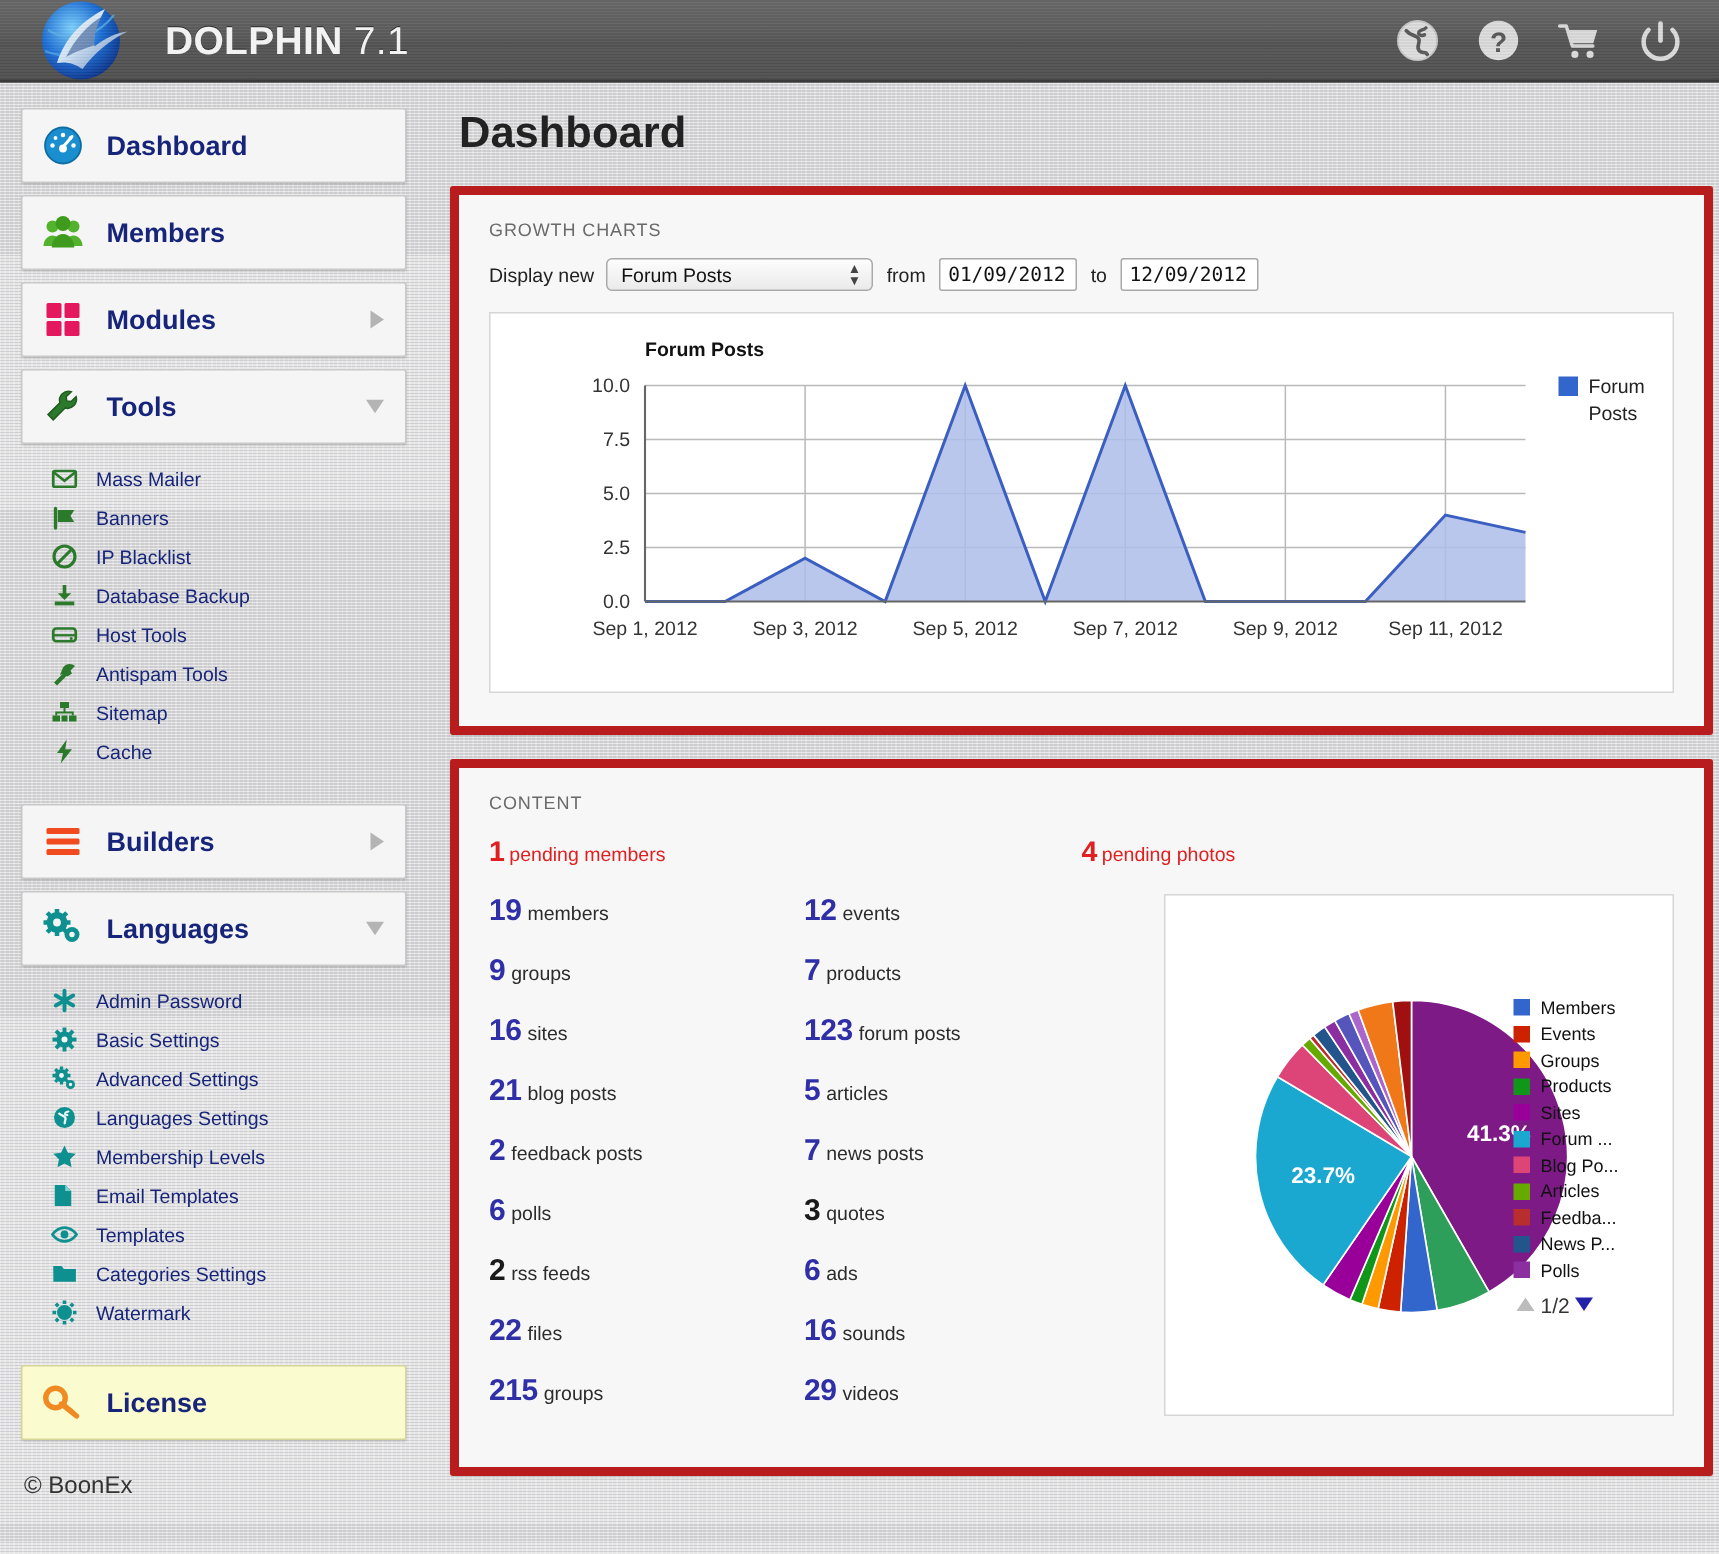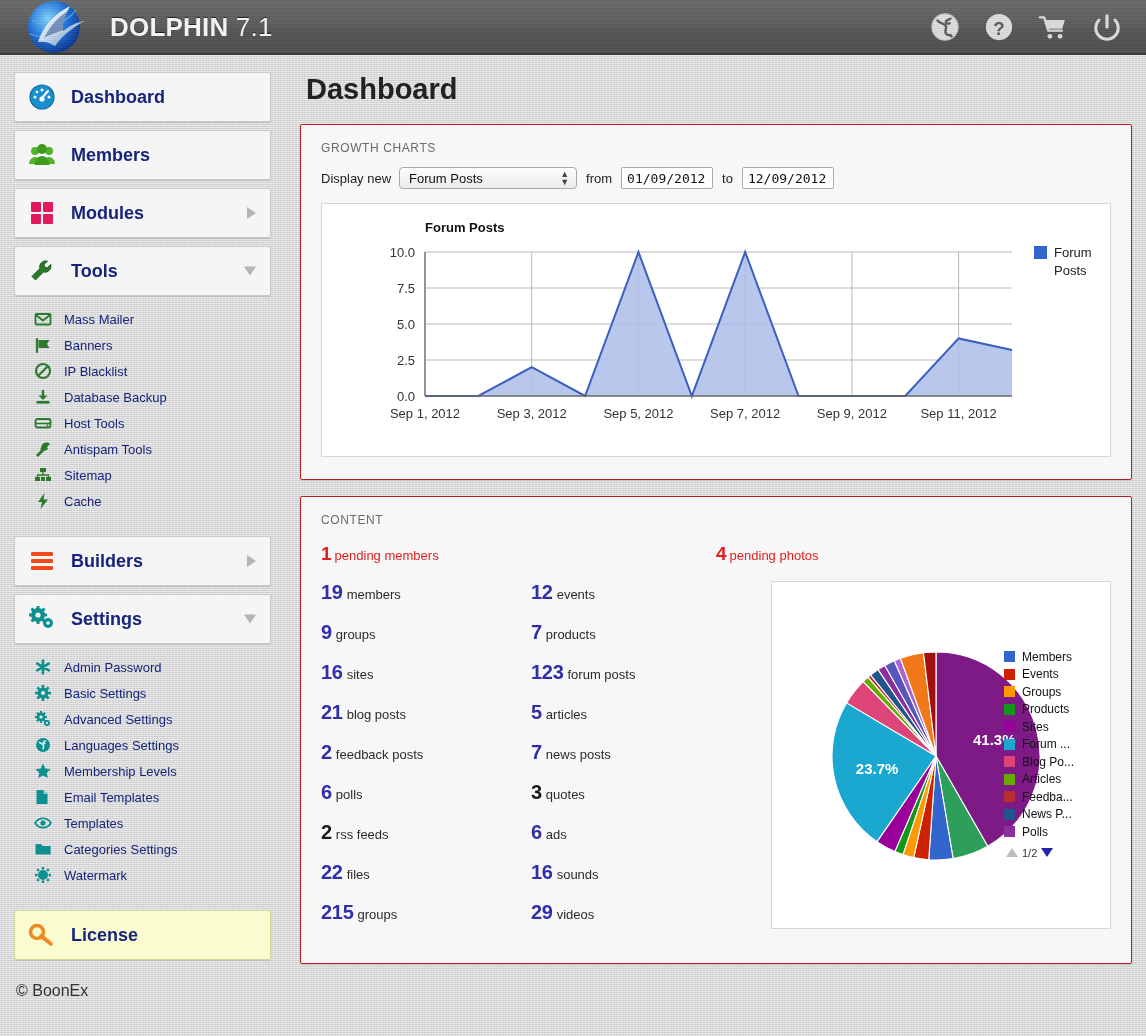--- a/index.html
+++ b/index.html
@@ -93,21 +93,21 @@
 
   .copyright { font-size: 16px; color: #333; padding: 14px 0 0 2px; }
 
   
   .page-title {
     font-size: 29px; font-weight: bold; color: #222;
     margin: 0 0 18px 6px;
   }
   .panel {
     background: #f7f7f7;
-    border: 1px solid #b91c1c;
+    border: 6px solid #b91c1c;
     border-radius: 2px;
     margin-bottom: 16px;
     box-shadow: 0 1px 2px rgba(0,0,0,.08);
   }
   .panel-title {
     font-size: 12px; color: #6a6a6a; letter-spacing: .6px;
     padding: 16px 20px 10px 20px;
   }
 
   
@@ -158,21 +158,21 @@
     flex: 1 1 auto;
     background: #fff; border: 1px solid #d6d6d6;
     height: 348px; position: relative;
   }
   .legend {
     position: absolute; right: 36px; top: 66px;
     font-size: 12px; color: #111;
   }
   .legend .lrow { display: flex; align-items: center; height: 17.5px; }
   .legend .swatch { width: 11px; height: 11px; margin-right: 7px; flex: 0 0 11px; }
-  .pager { display: flex; align-items: center; gap: 4px; margin-top: 6px; margin-left: 2px; font-size: 11px; color:#333; }
+  .pager { display: flex; align-items: center; gap: 4px; margin-top: 6px; margin-left: 2px; font-size: 14px; color:#333; }
   .tri-up   { width:0;height:0;border-bottom:9px solid #bcbcbc;border-left:6px solid transparent;border-right:6px solid transparent; cursor:pointer;}
   .tri-down { width:0;height:0;border-top:9px solid #2222aa;border-left:6px solid transparent;border-right:6px solid transparent; cursor:pointer;}
 </style>
 </head>
 <body>
 
 <div id="topbar">
   <div class="logo-wrap">
     <svg class="logo-dolphin" viewBox="0 0 82 62">
       <defs>
@@ -389,21 +389,21 @@
               <circle cx="11" cy="11" r="7"></circle>
                 <circle cx="21" cy="19" r="5"></circle>
             </g>
             <circle cx="11" cy="11" r="2.6" fill="#f5f5f5"></circle>
             <circle cx="21" cy="19" r="1.8" fill="#f5f5f5"></circle>
             <g stroke="#0f9090" stroke-width="3">
               <path d="M11 2v3M11 17v3M2 11h3M17 11h3M4.5 4.5l2 2M15.5 15.5l2 2M17.5 4.5l-2 2M6.5 15.5l-2 2"></path>
             </g>
           </svg>
         </span>
-        <span class="m-label">Settings</span>
+        <span class="m-label">Languages</span>
         <span class="arrow down"></span>
       </div>
       <div class="submenu">
         <div class="sub-item">
           <span class="s-icon">
             <svg width="18" height="18" viewBox="0 0 18 18">
                 <g stroke="#0f9090" stroke-width="2.6" stroke-linecap="round">
                   <path d="M9 2.5v13M3.2 5.7l11.6 6.6M14.8 5.7L3.2 12.3"></path>
                 </g>
               </svg>

